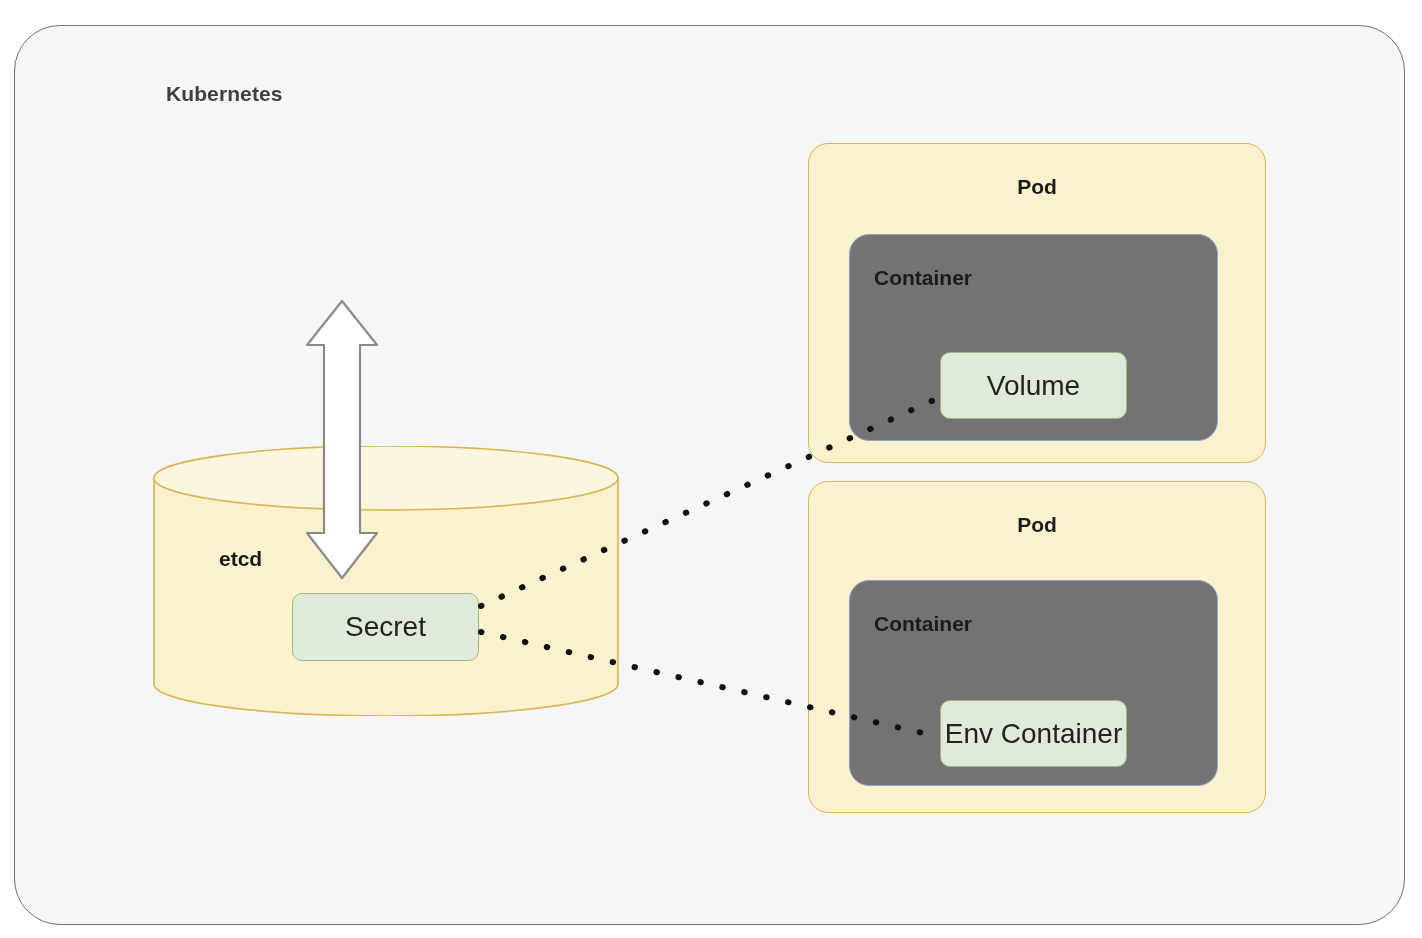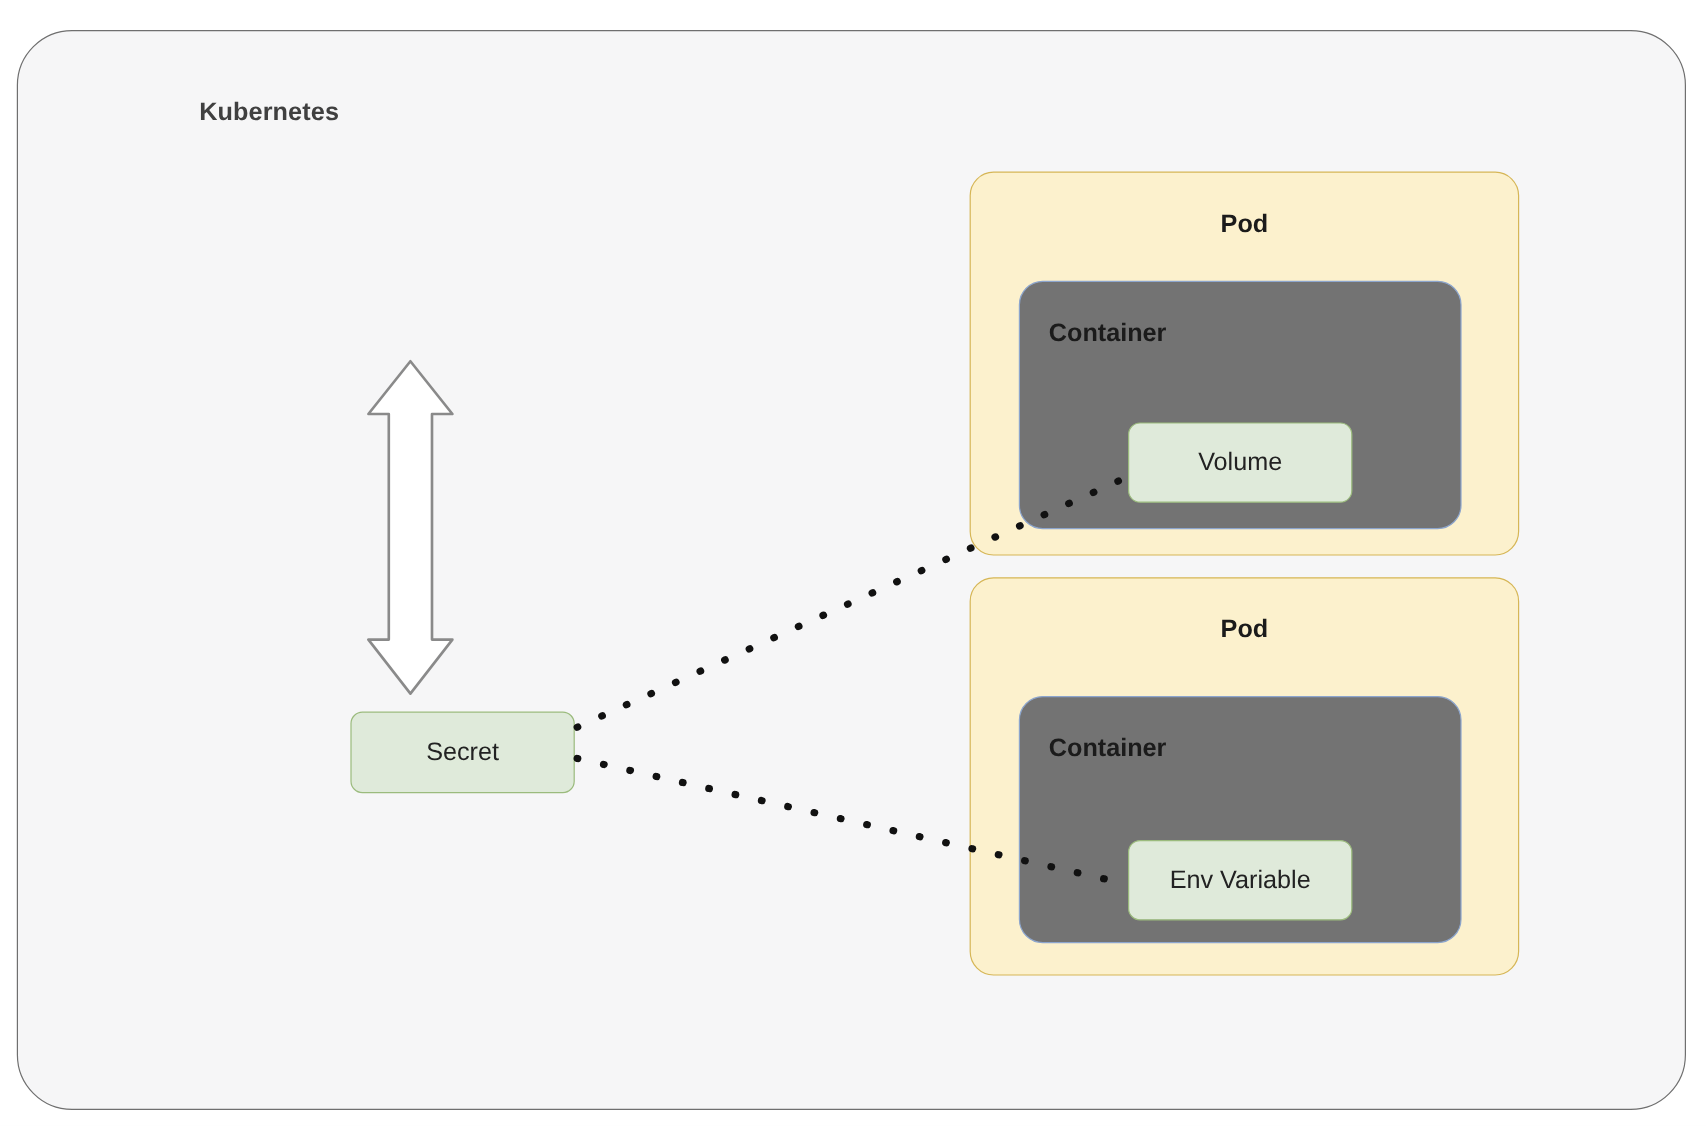--- a/index.html
+++ b/index.html
@@ -105,21 +105,21 @@
   }
 
   
   .secret-box {
     left: 292px;
     top: 593px;
     width: 187px;
     height: 68px;
   }
   .green-label {
-    font-size: 21px;
+    font-size: 28px;
     color: #222222;
     white-space: nowrap;
   }
 
   
   .pod-1 { left: 808px; top: 143px;  width: 458px; height: 320px; }
   .pod-2 { left: 808px; top: 481px;  width: 458px; height: 332px; }
   .pod-label {
     position: absolute;
     left: 0; right: 0;
@@ -156,20 +156,27 @@
 </head>
 <body>
 
 <div id="canvas">
 
   <div class="k8s-frame"></div>
 
   <div class="k8s-title">Kubernetes</div>
 
 
+  <div class="cyl-wrap">
+    <svg class="cyl-svg" width="466" height="270" viewBox="0 0 466 270">
+      <path d="M1,32 L1,238 A232,32 0 0 0 465,238 L465,32 Z" fill="#fcf1cd" stroke="#d6b656" stroke-width="1.6"></path>
+      <ellipse cx="233" cy="32" rx="232" ry="32" fill="#fdf6de" stroke="#d6b656" stroke-width="1.6"></ellipse>
+    </svg>
+    <div class="etcd-label">etcd</div>
+  </div>
 
   <div class="green-box secret-box">
     <span class="green-label">Secret</span>
   </div>
 
   <div class="yellow-box pod-1">
     <div class="pod-label">Pod</div>
   </div>
   <div class="blue-box container-1">
     <div class="container-label">Container</div>
@@ -178,21 +185,21 @@
     <span class="green-label">Volume</span>
   </div>
 
   <div class="yellow-box pod-2">
     <div class="pod-label">Pod</div>
   </div>
   <div class="blue-box container-2">
     <div class="container-label">Container</div>
   </div>
   <div class="green-box envvar-box">
-    <span class="green-label">Env Variable</span>
+    <span class="green-label">Env Container</span>
   </div>
 
   <svg class="overlay" width="1422" height="938" viewBox="0 0 1422 938">
 
     <polygon points="342,301 377,345 360,345 360,533 377,533 342,578 307,533 324,533 324,345 307,345" fill="#ffffff" stroke="#8a8a8a" stroke-width="2.2" stroke-linejoin="round"></polygon>
 
     <line x1="481" y1="606" x2="936" y2="399" stroke="#111111" stroke-width="6" stroke-linecap="round" stroke-dasharray="0.5 22"></line>
 
     <line x1="481" y1="632" x2="936" y2="736" stroke="#111111" stroke-width="6" stroke-linecap="round" stroke-dasharray="0.5 22"></line>
   </svg>

